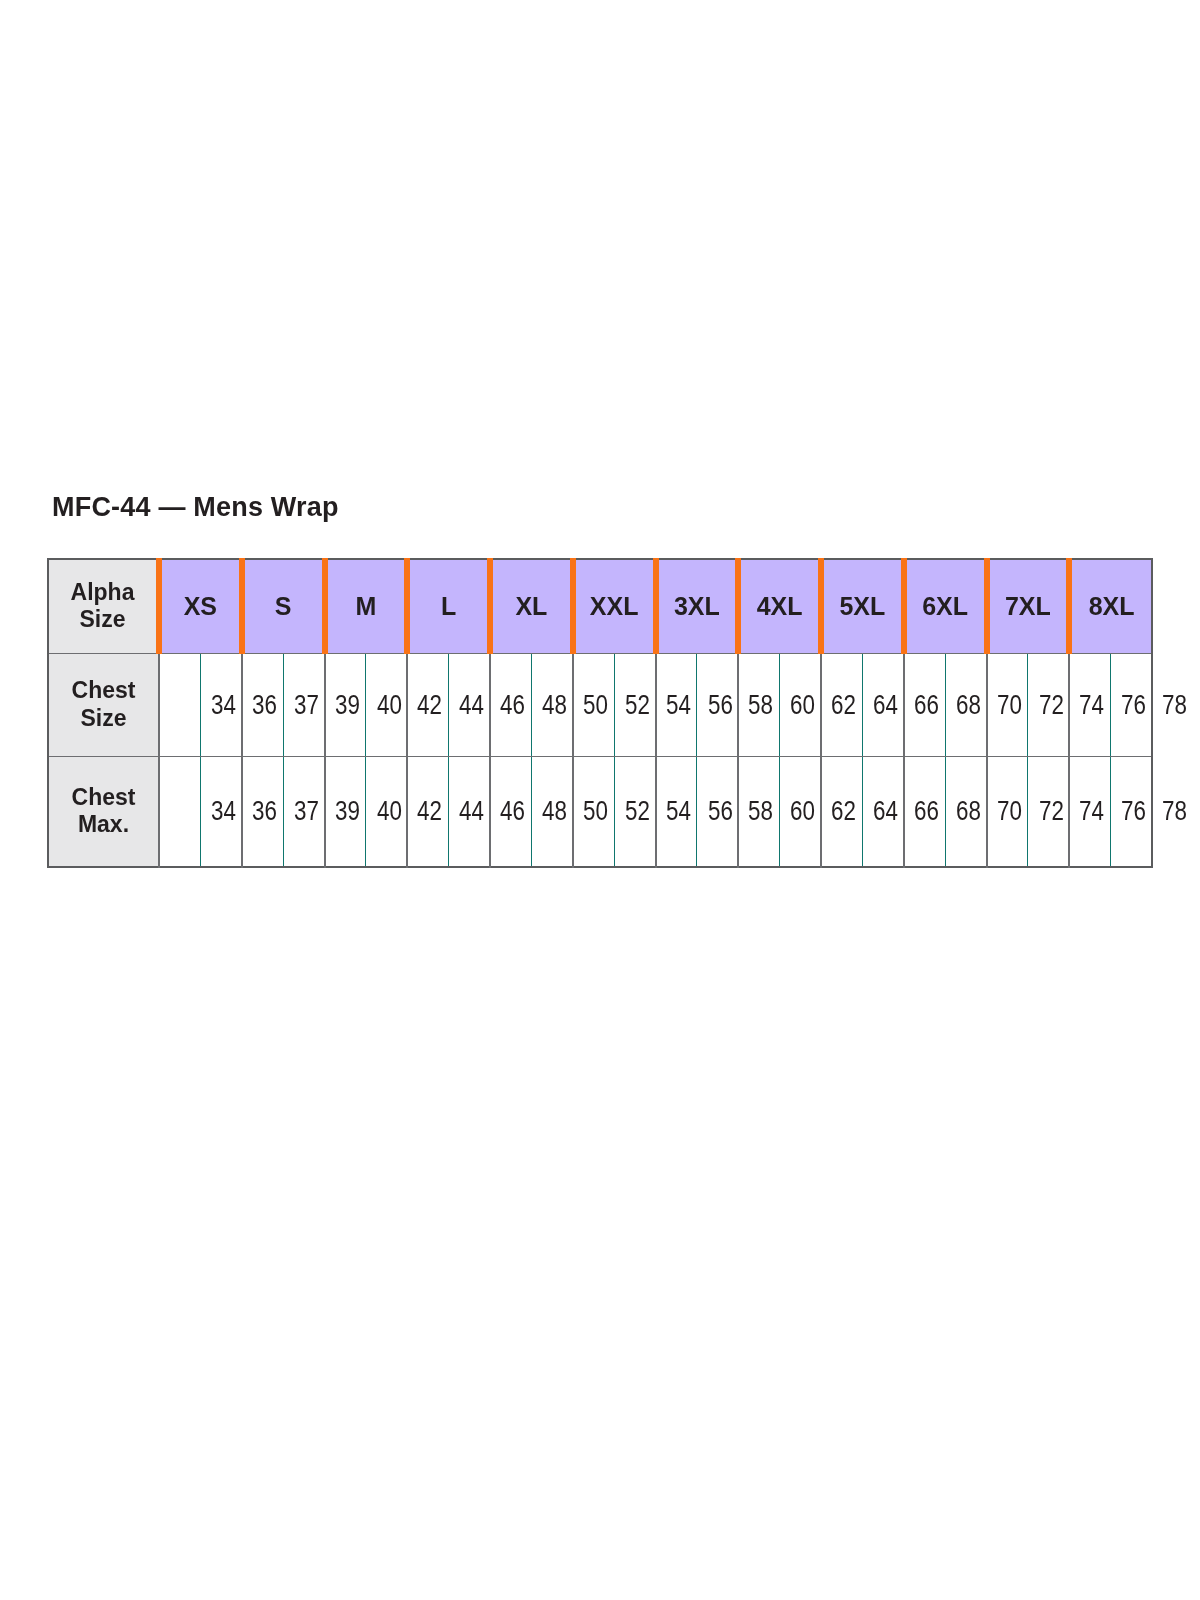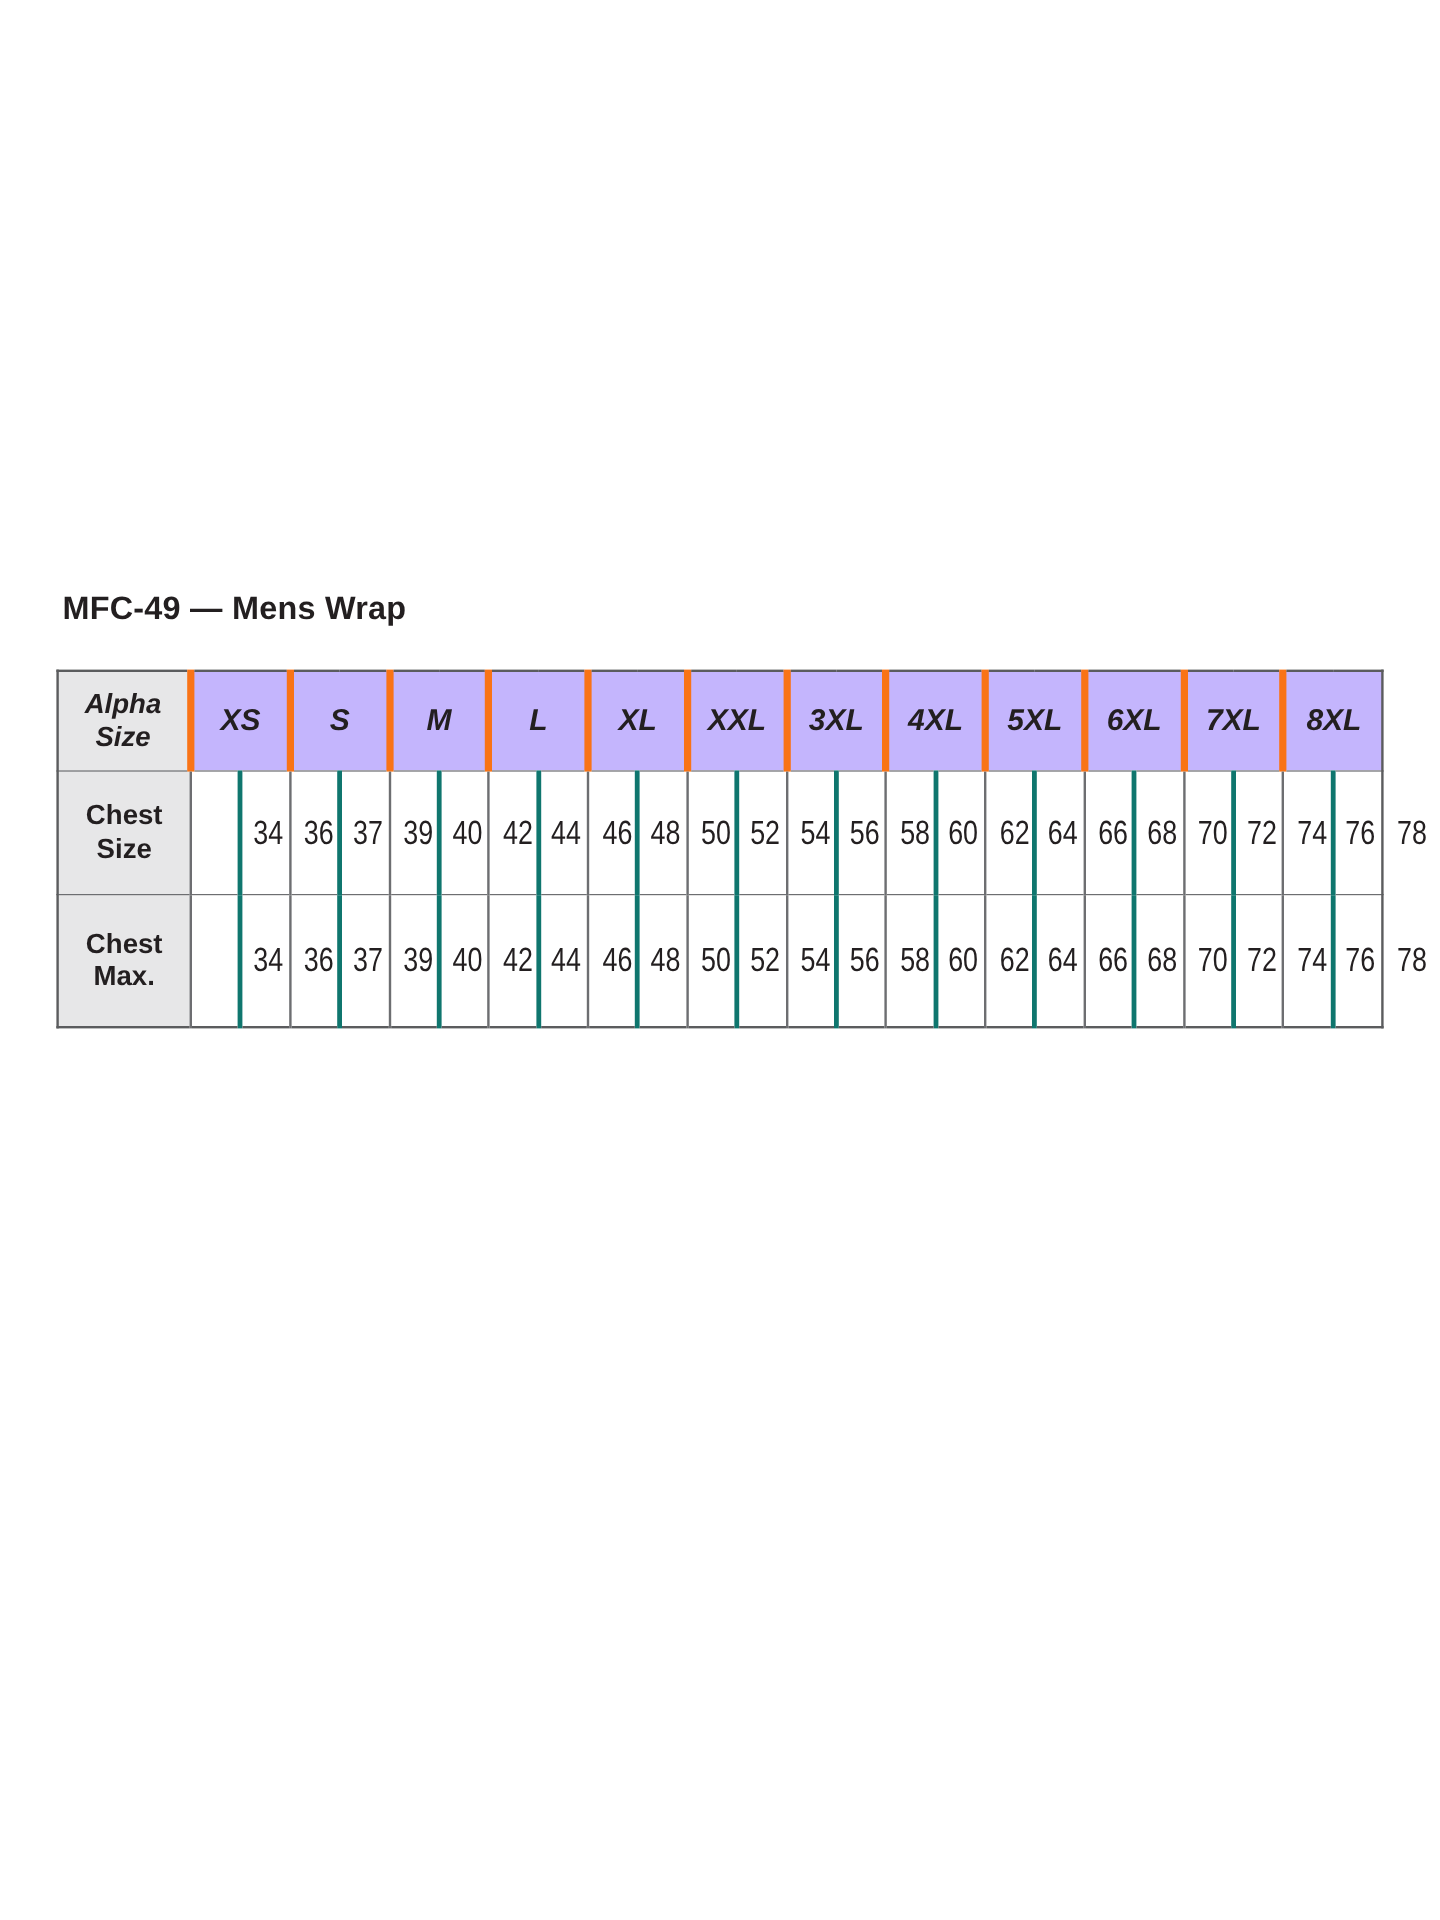--- a/index.html
+++ b/index.html
@@ -25,21 +25,21 @@
     margin-left: 5px;
   }
   table.size-chart {
     margin-top: 35px;
     width: 1106px;
     table-layout: fixed;
     border-collapse: collapse;
     border: 2px solid #5b5c5e;
   }
   col.c-head { width: 111px; }
-  tr.header-row    { height: 83px; font-style: italic;  }
+  tr.header-row    { height: 94px;  }
   tr.row-chest-size{ height: 103px; }
   tr.row-chest-max { height: 111px; }
   th, td {
     text-align: center;
     vertical-align: middle;
     border-top: 1px solid #6d6e71;
     border-bottom: 1px solid #6d6e71;
   }
   th.rowhead {
     background: #e7e7e8;
@@ -49,21 +49,21 @@
     white-space: pre-line;
   }
   th.alpha-head {
     background: #c4b5fd;
     font-size: 25px;
     font-weight: bold;
     border-left: 6px solid #f97316;
   }
   td.num-cell { background: #ffffff; padding-left: 48px; }
   td.pair-start  { border-left: 2px solid #6d6e71; }
-  td.pair-second { border-left: 4px solid #0f766e; text-align: right; }
+  td.pair-second { border-left: 1px solid #0f766e; text-align: right; }
   .num {
     display: inline-block;
     font-size: 28px;
     font-weight: normal;
     color: #231f20;
     transform: scaleX(0.8);
   }
   .notes { margin: 17px 0 0 5px; }
   .notes p {
     font-size: 23px;
@@ -74,21 +74,21 @@
     transform-origin: left center;
     white-space: nowrap;
   }
   .notes .note-label { font-weight: bold; }
 </style>
 </head>
 <body>
 
 <div class="content">
 
-  <h1 class="title">MFC-49 — Mens Wrap</h1>
+  <h1 class="title">MFC-44 — Mens Wrap</h1>
 
   <table class="size-chart">
     <colgroup>
       <col class="c-head">
       <col>
         <col>
         <col>
         <col>
         <col>
         <col>

